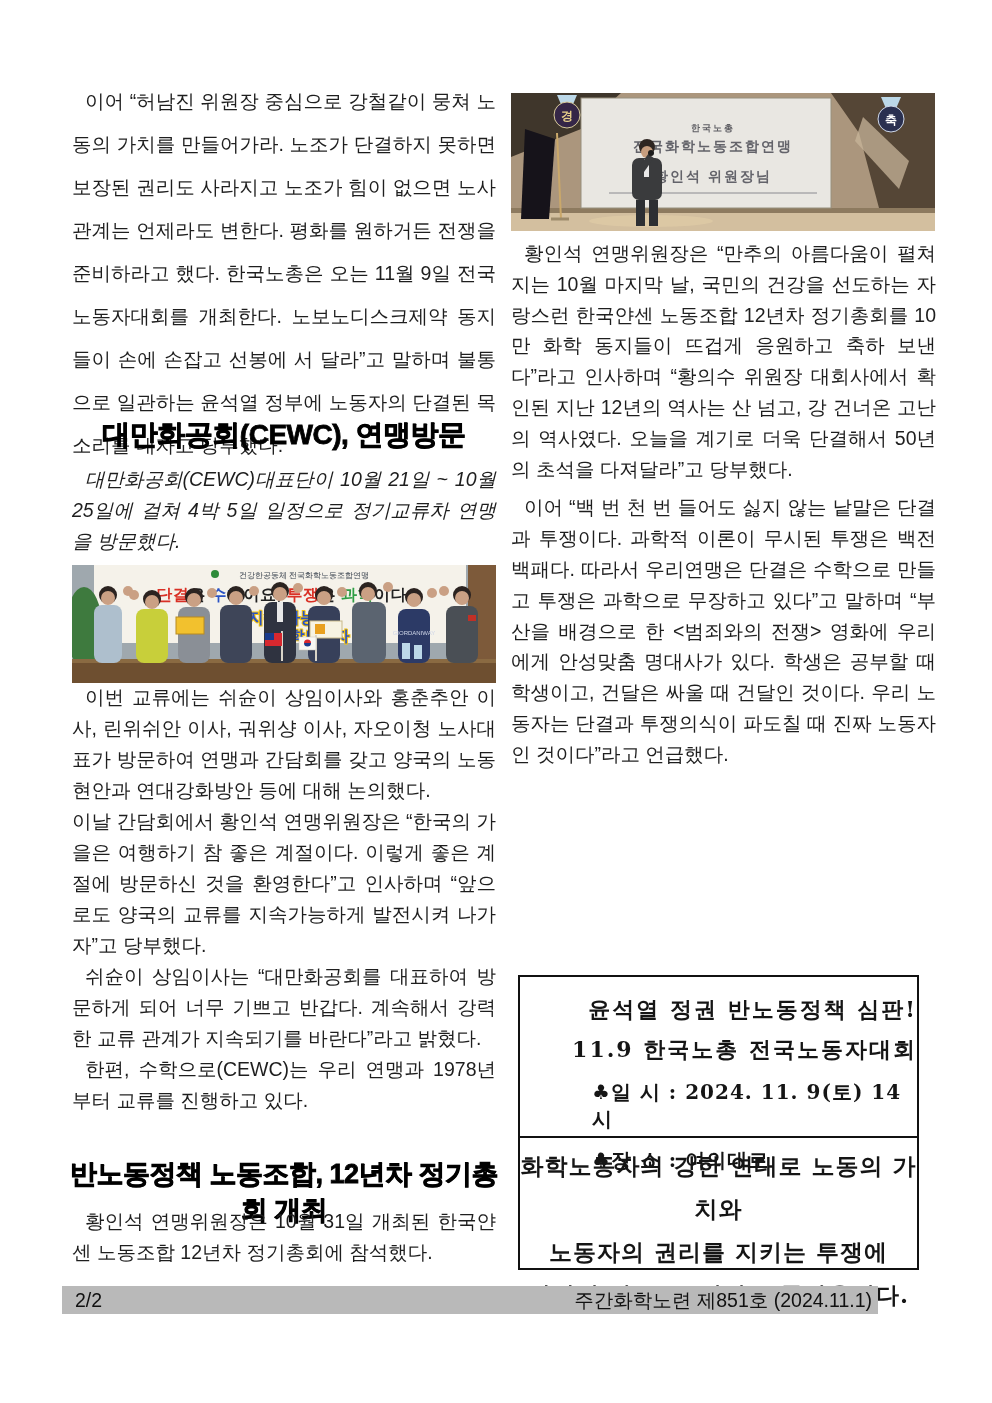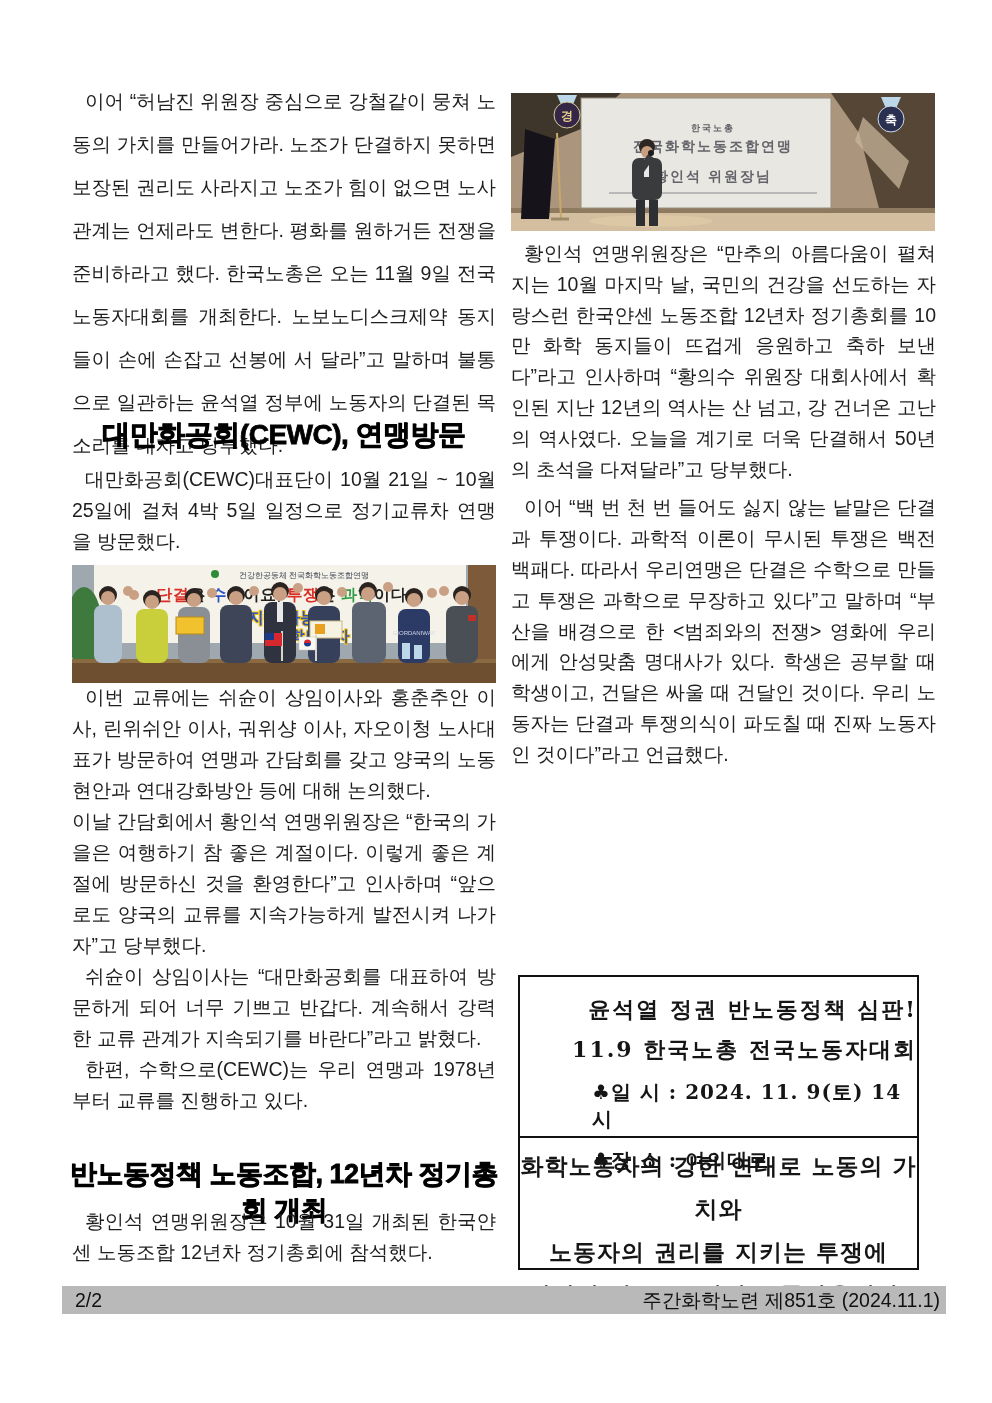--- a/index.html
+++ b/index.html
@@ -12,34 +12,34 @@
   .lh31{line-height:31px;}
   .lh308{line-height:30.8px;}
   .flow p{margin:0;}
   .flow p + p{margin-top:0px;}
   .rflow p + p{margin-top:8px;}
   .headline{font-family:"Liberation Sans",sans-serif;font-weight:900;color:#000;
             text-align:center;letter-spacing:-0.5px;-webkit-text-stroke:0.8px #000;margin:0;}
   #l-head1{left:72px;top:416px;width:424px;font-size:28px;}
   #l-head2{left:64px;top:1156px;width:440px;font-size:27px;}
   #l-para1{left:72px;top:80px;width:424px;}
-  #l-para2{left:72px;top:464px;width:424px;}
+  #l-para2{left:72px;top:464px;width:424px;font-style:italic;}
   #l-photo{left:72px;top:557px;width:424px;height:118px;margin-top:8px;}
   #l-flow{left:72px;top:682px;width:424px;}
   #l-para7{left:72px;top:1206px;width:424px;}
   #r-photo{left:511px;top:93px;width:424px;height:138px;}
   #r-flow{left:511px;top:238px;width:425px;}
   #notice-box{left:518px;top:975px;width:397px;height:291px;border:2px solid #111;
               font-family:"DejaVu Serif",serif;color:#151515;}
   .box-top{height:159px;padding-top:18px;box-sizing:border-box;}
   .box-line{text-align:right;font-weight:bold;font-size:22px;letter-spacing:2px;margin:0 0 10px 0;}
   .box-meta{font-weight:bold;font-size:20px;letter-spacing:1px;margin:14px 0 0 72px;}
   .box-bottom{border-top:2px solid #111;text-align:center;padding-top:6px;}
   .box-slogan{font-weight:bold;font-size:23px;letter-spacing:1px;line-height:43px;margin:0;}
-  #footer-bar{left:62px;top:1286px;width:884px;height:28px;background:#b9b9b9;
+  #footer-bar{left:62px;top:1286px;width:816px;height:28px;background:#b9b9b9;
               display:flex;justify-content:space-between;align-items:center;
               font-size:19.5px;color:#111;padding:0 6px 0 13px;box-sizing:border-box;}
   svg{display:block;}
   svg text{font-family:"Liberation Sans",sans-serif;}
 </style>
 </head>
 <body>
 
 <div class="page">
 

